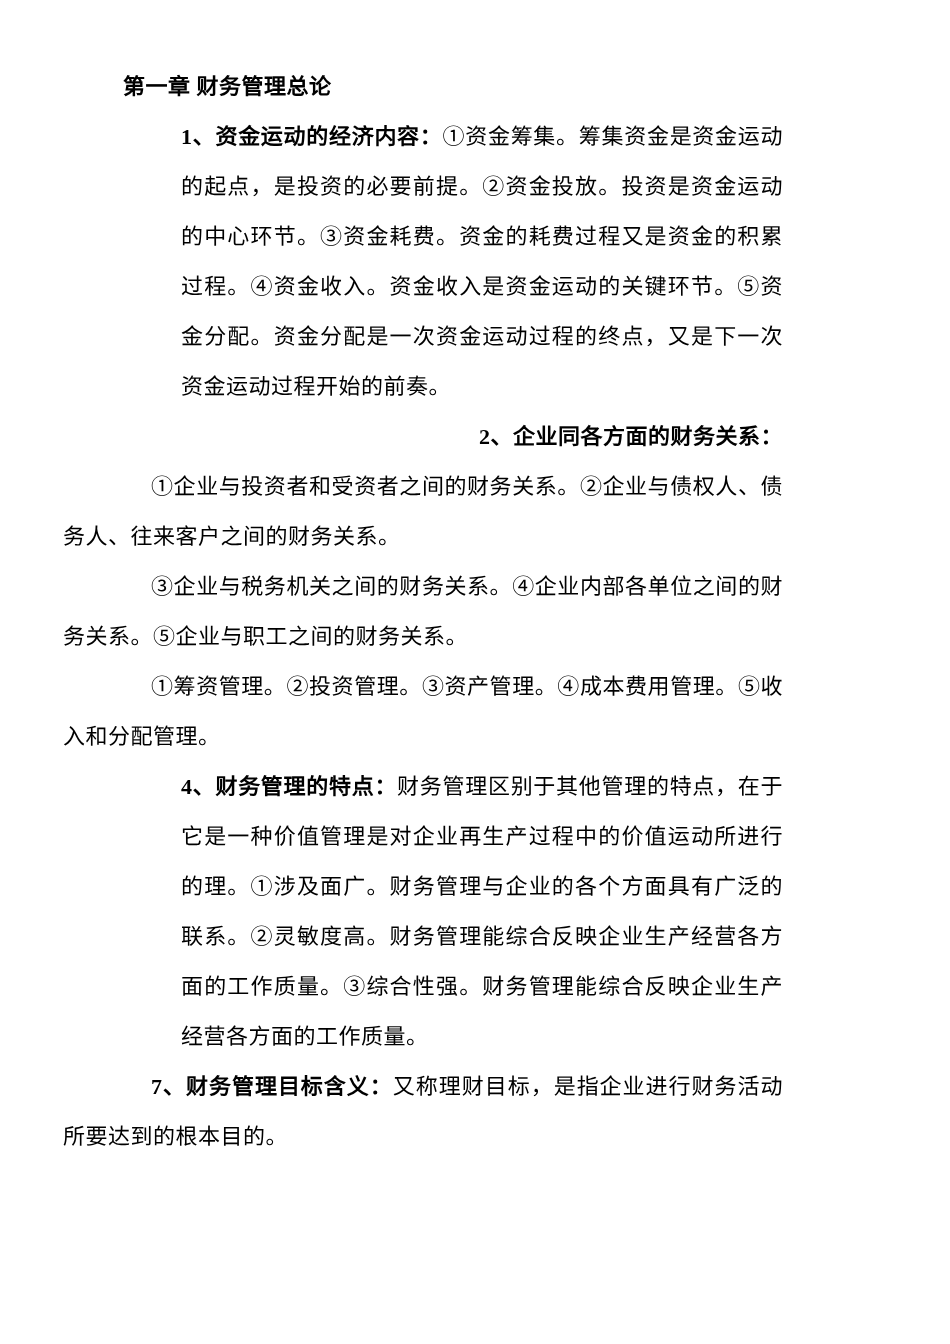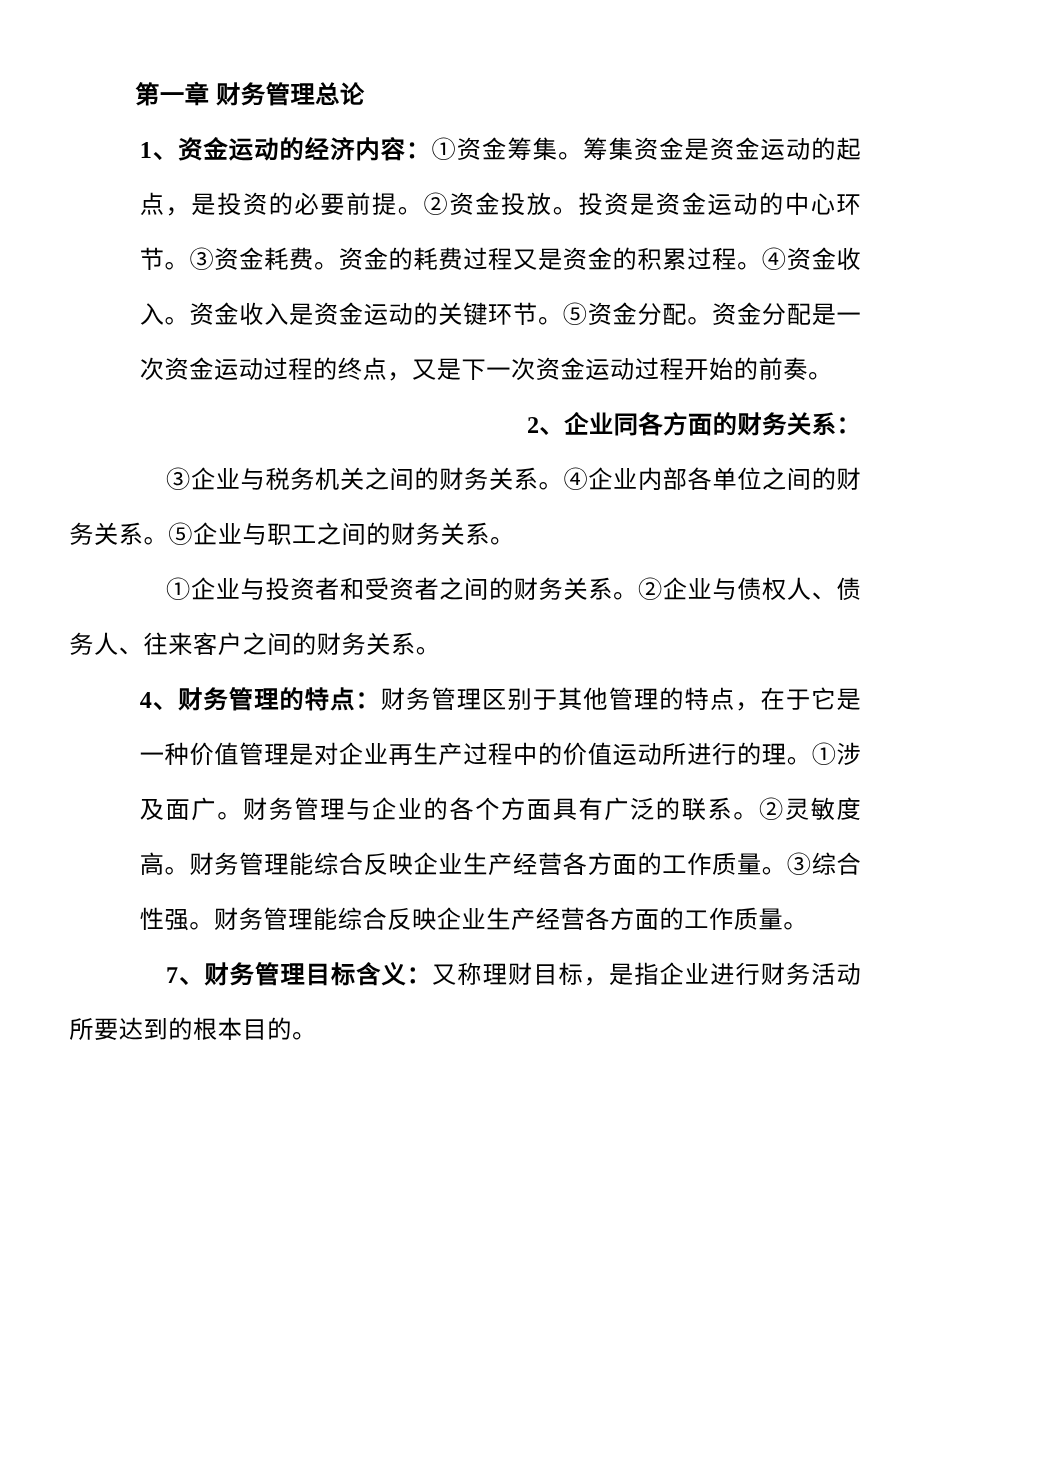--- a/index.html
+++ b/index.html
@@ -25,21 +25,21 @@
     text-align: justify;
     letter-spacing: 0.5px;
   }
   .doc .chapter-title {
     margin-left: 60px;
     font-weight: bold;
     text-align: left;
   }
   
   .doc p.block {
-    margin-left: 64px;
+    margin-left: 118px;
   }
   
   .doc p.indent {
     text-indent: 88px;
   }
   .doc p.heading {
     text-align: right;
   }
   .doc .lead {
     font-weight: bold;
@@ -58,28 +58,31 @@
 
     <p class="block">
       <span class="lead">1、资金运动的经济内容：</span><span class="body-text">①资金筹集。筹集资金是资金运动的起点，是投资的必要前提。②资金投放。投资是资金运动的中心环节。③资金耗费。资金的耗费过程又是资金的积累过程。④资金收入。资金收入是资金运动的关键环节。⑤资金分配。资金分配是一次资金运动过程的终点，又是下一次资金运动过程开始的前奏。</span>
     </p>
 
     <p class="indent heading">
       <span class="lead">2、企业同各方面的财务关系：</span>
     </p>
 
     <p class="indent">
+      <span class="body-text">①企业与投资者和受资者之间的财务关系。②企业与债权人、债务人、往来客户之间的财务关系。</span>
+    </p>
+
+    <p class="indent">
       <span class="body-text">③企业与税务机关之间的财务关系。④企业内部各单位之间的财务关系。⑤企业与职工之间的财务关系。</span>
     </p>
 
+
     <p class="indent">
-      <span class="body-text">①企业与投资者和受资者之间的财务关系。②企业与债权人、债务人、往来客户之间的财务关系。</span>
+      <span class="body-text">①筹资管理。②投资管理。③资产管理。④成本费用管理。⑤收入和分配管理。</span>
     </p>
-
-
 
     <p class="block">
       <span class="lead">4、财务管理的特点：</span><span class="body-text">财务管理区别于其他管理的特点，在于它是一种价值管理是对企业再生产过程中的价值运动所进行的理。①涉及面广。财务管理与企业的各个方面具有广泛的联系。②灵敏度高。财务管理能综合反映企业生产经营各方面的工作质量。③综合性强。财务管理能综合反映企业生产经营各方面的工作质量。</span>
     </p>
 
     <p class="indent">
       <span class="lead">7、财务管理目标含义：</span><span class="body-text">又称理财目标，是指企业进行财务活动所要达到的根本目的。</span>
     </p>
 
 

